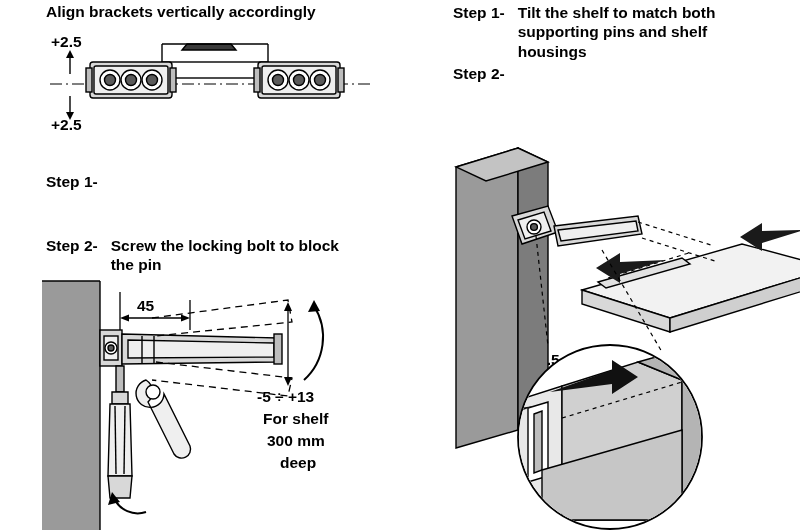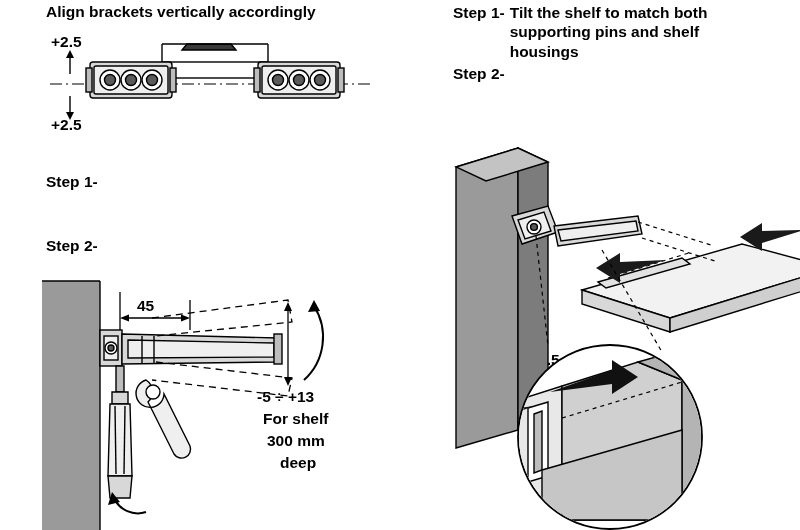--- a/index.html
+++ b/index.html
@@ -21,21 +21,21 @@
     font-weight: bold;
     color: #000000;
     white-space: pre;
     line-height: 1.22;
   }
   .t15 { font-size: 15.5px; }
   .step-block {
     position: absolute;
     display: grid;
     grid-template-columns: auto 1fr;
-    column-gap: 5px;
+    column-gap: 13px;
     font-weight: bold;
     font-size: 15.5px;
     color: #000;
     line-height: 1.25;
   }
   .step-label { white-space: pre; }
   .step-text { white-space: pre-line; }
   svg { position: absolute; left: 0; top: 0; }
   .dash { stroke-dasharray: 7 5; }
   .dashfine { stroke-dasharray: 4 4; }
@@ -51,20 +51,22 @@
   <div class="txt t15" style="left:9px; top:33px;">+2.5</div>
 
   <div class="txt t15" style="left:9px; top:116px;">+2.5</div>
 
   <div class="step-block" style="left:4px; top:172px; width:360px;">
     <div class="step-label">Step 1-</div>
   </div>
 
   <div class="step-block" style="left:4px; top:236px; width:360px;">
     <div class="step-label">Step 2-</div>
+    <div class="step-text">Screw the locking bolt to block
+the pin</div>
   </div>
 
   <div class="step-block" style="left:411px; top:3px; width:330px;">
     <div class="step-label">Step 1-</div>
     <div class="step-text">Tilt the shelf to match both
 supporting pins and shelf
 housings</div>
   </div>
 
   <div class="step-block" style="left:411px; top:64px; width:330px;">

